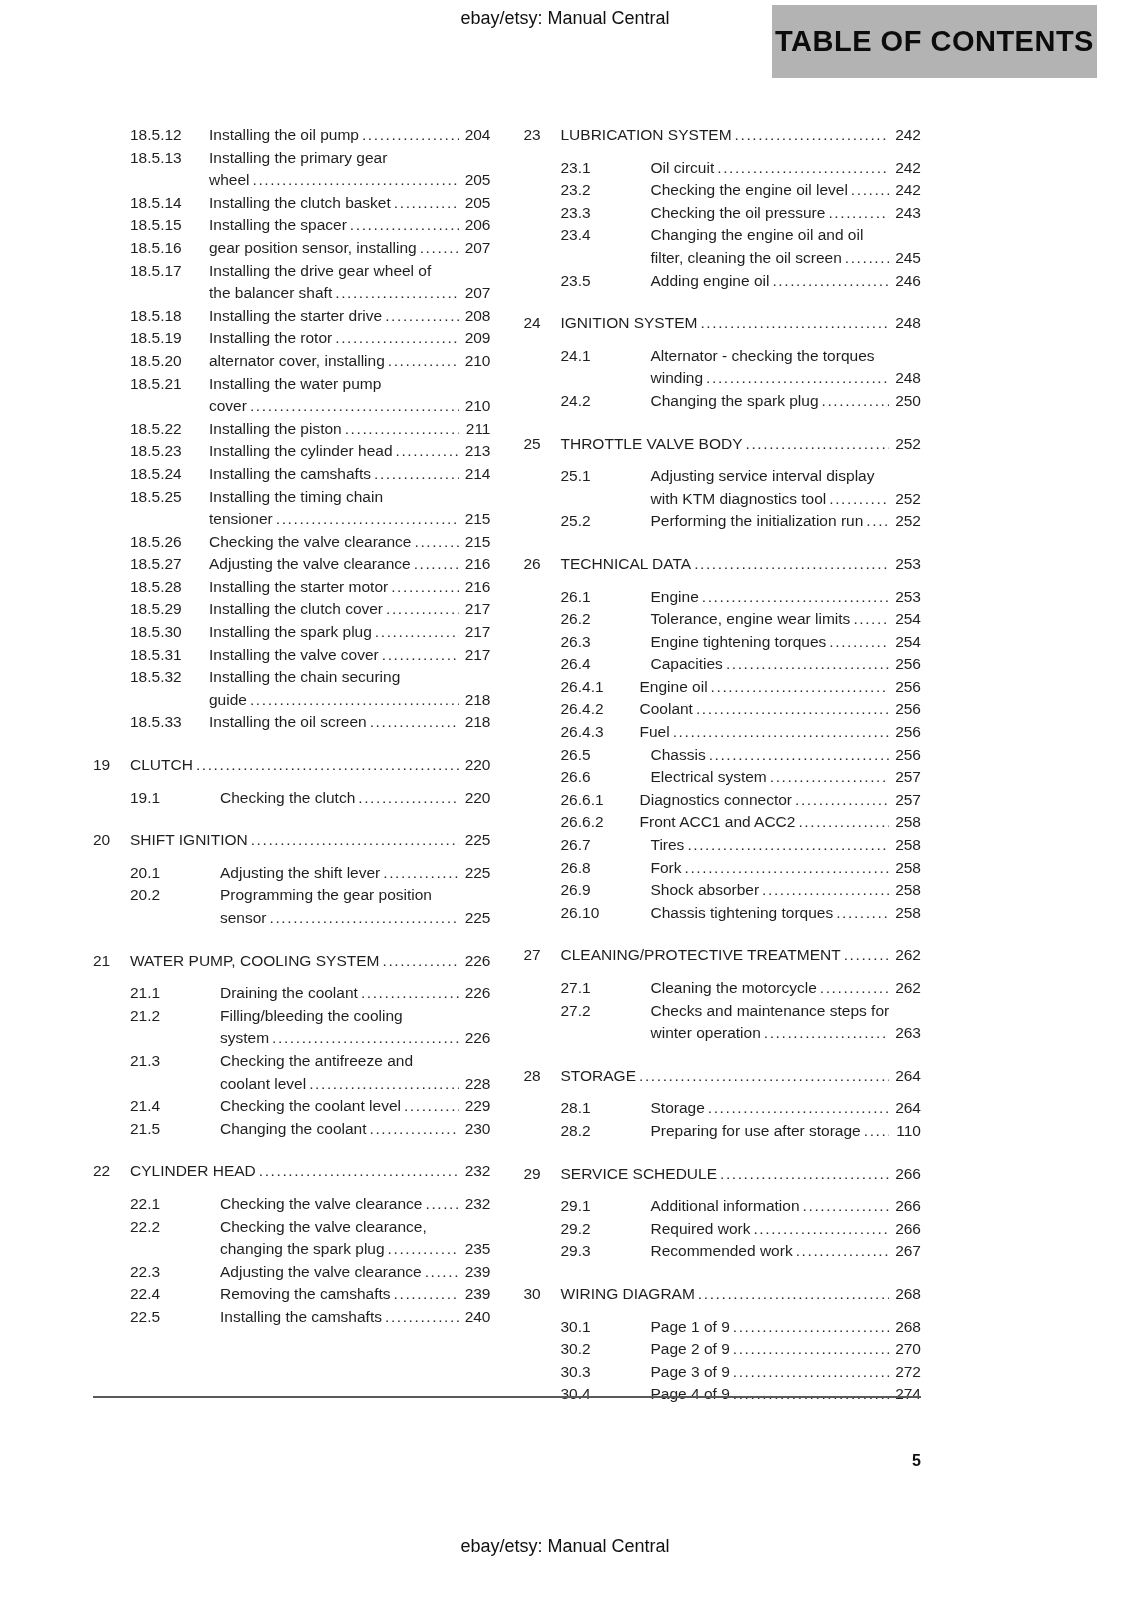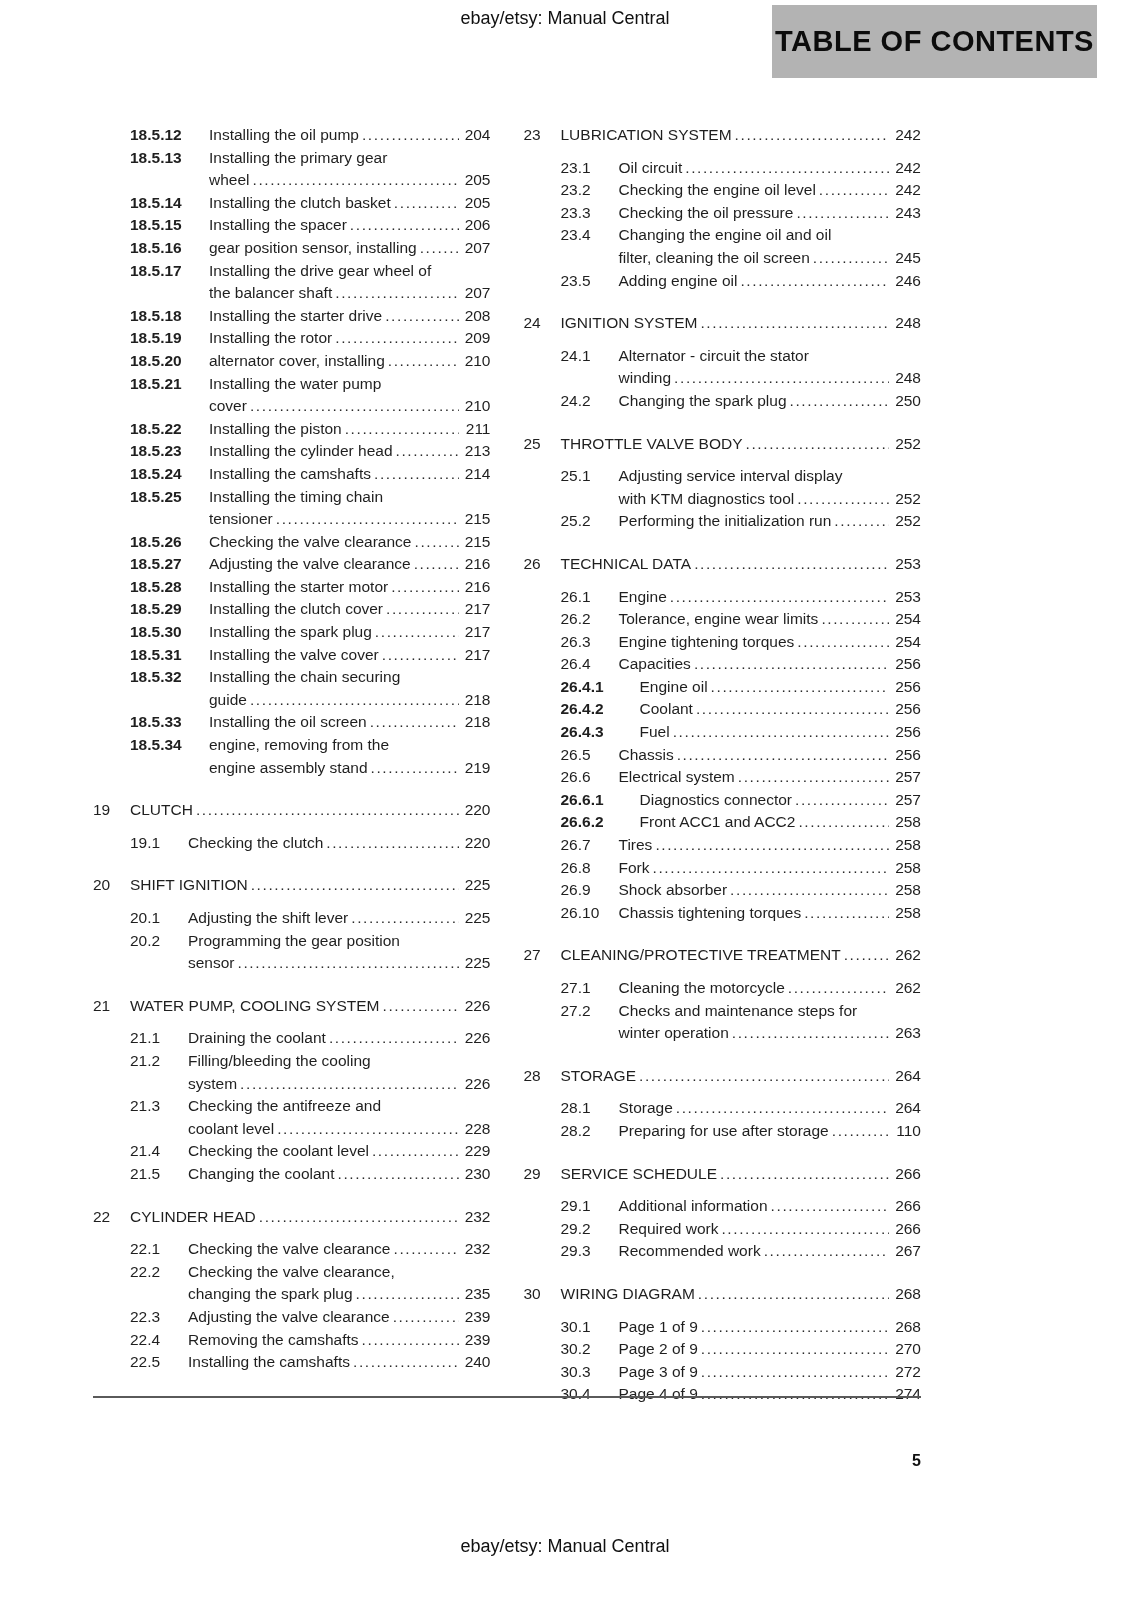--- a/index.html
+++ b/index.html
@@ -58,25 +58,25 @@
     font-size: 15.5px;
     line-height: 22.6px;
   }
   .toc-entry .num { flex: none; }
   .entry-body { flex: 1 1 auto; min-width: 0; }
 
   .lvl-1 { margin-top: 20px; margin-bottom: 10px; }
   .toc-col .lvl-1:first-child { margin-top: 0; }
   .lvl-1 .num { width: 37px; }
 
-  .lvl-2 { padding-left: 37px; }
+  .lvl-2 { padding-left: 37px; gap: 32px; }
   .lvl-2 .num { width: 58px; }
 
   .lvl-3 { padding-left: 37px; }
-  .lvl-3 .num { width: 79px; font-weight: bold; }
+  .lvl-3 .num { width: 79px; }
 
   .pre-line { }
   .last-line {
     display: flex;
     align-items: baseline;
     min-width: 0;
   }
   .last-line .t { flex: 0 1 auto; }
   .leader {
     flex: 1 1 0;
@@ -356,31 +356,20 @@
         <div class="toc-entry lvl-3">
           <span class="num">18.5.33</span>
           <div class="entry-body">
             <div class="last-line">
               <span class="t">Installing the oil screen</span>
               <span class="leader"></span>
               <span class="pg">218</span>
             </div>
           </div>
         </div>
-        <div class="toc-entry lvl-3">
-          <span class="num">18.5.34</span>
-          <div class="entry-body">
-            <div class="pre-line">engine, removing from the</div>
-            <div class="last-line">
-              <span class="t">engine assembly stand</span>
-              <span class="leader"></span>
-              <span class="pg">219</span>
-            </div>
-          </div>
-        </div>
         <div class="toc-entry lvl-1">
           <span class="num">19</span>
           <div class="entry-body">
             <div class="last-line">
               <span class="t">CLUTCH</span>
               <span class="leader"></span>
               <span class="pg">220</span>
             </div>
           </div>
         </div>
@@ -617,21 +606,21 @@
             <div class="last-line">
               <span class="t">IGNITION SYSTEM</span>
               <span class="leader"></span>
               <span class="pg">248</span>
             </div>
           </div>
         </div>
         <div class="toc-entry lvl-2">
           <span class="num">24.1</span>
           <div class="entry-body">
-            <div class="pre-line">Alternator - circuit the stator</div>
+            <div class="pre-line">Alternator - checking the torques</div>
             <div class="last-line">
               <span class="t">winding</span>
               <span class="leader"></span>
               <span class="pg">248</span>
             </div>
           </div>
         </div>
         <div class="toc-entry lvl-2">
           <span class="num">24.2</span>
           <div class="entry-body">

